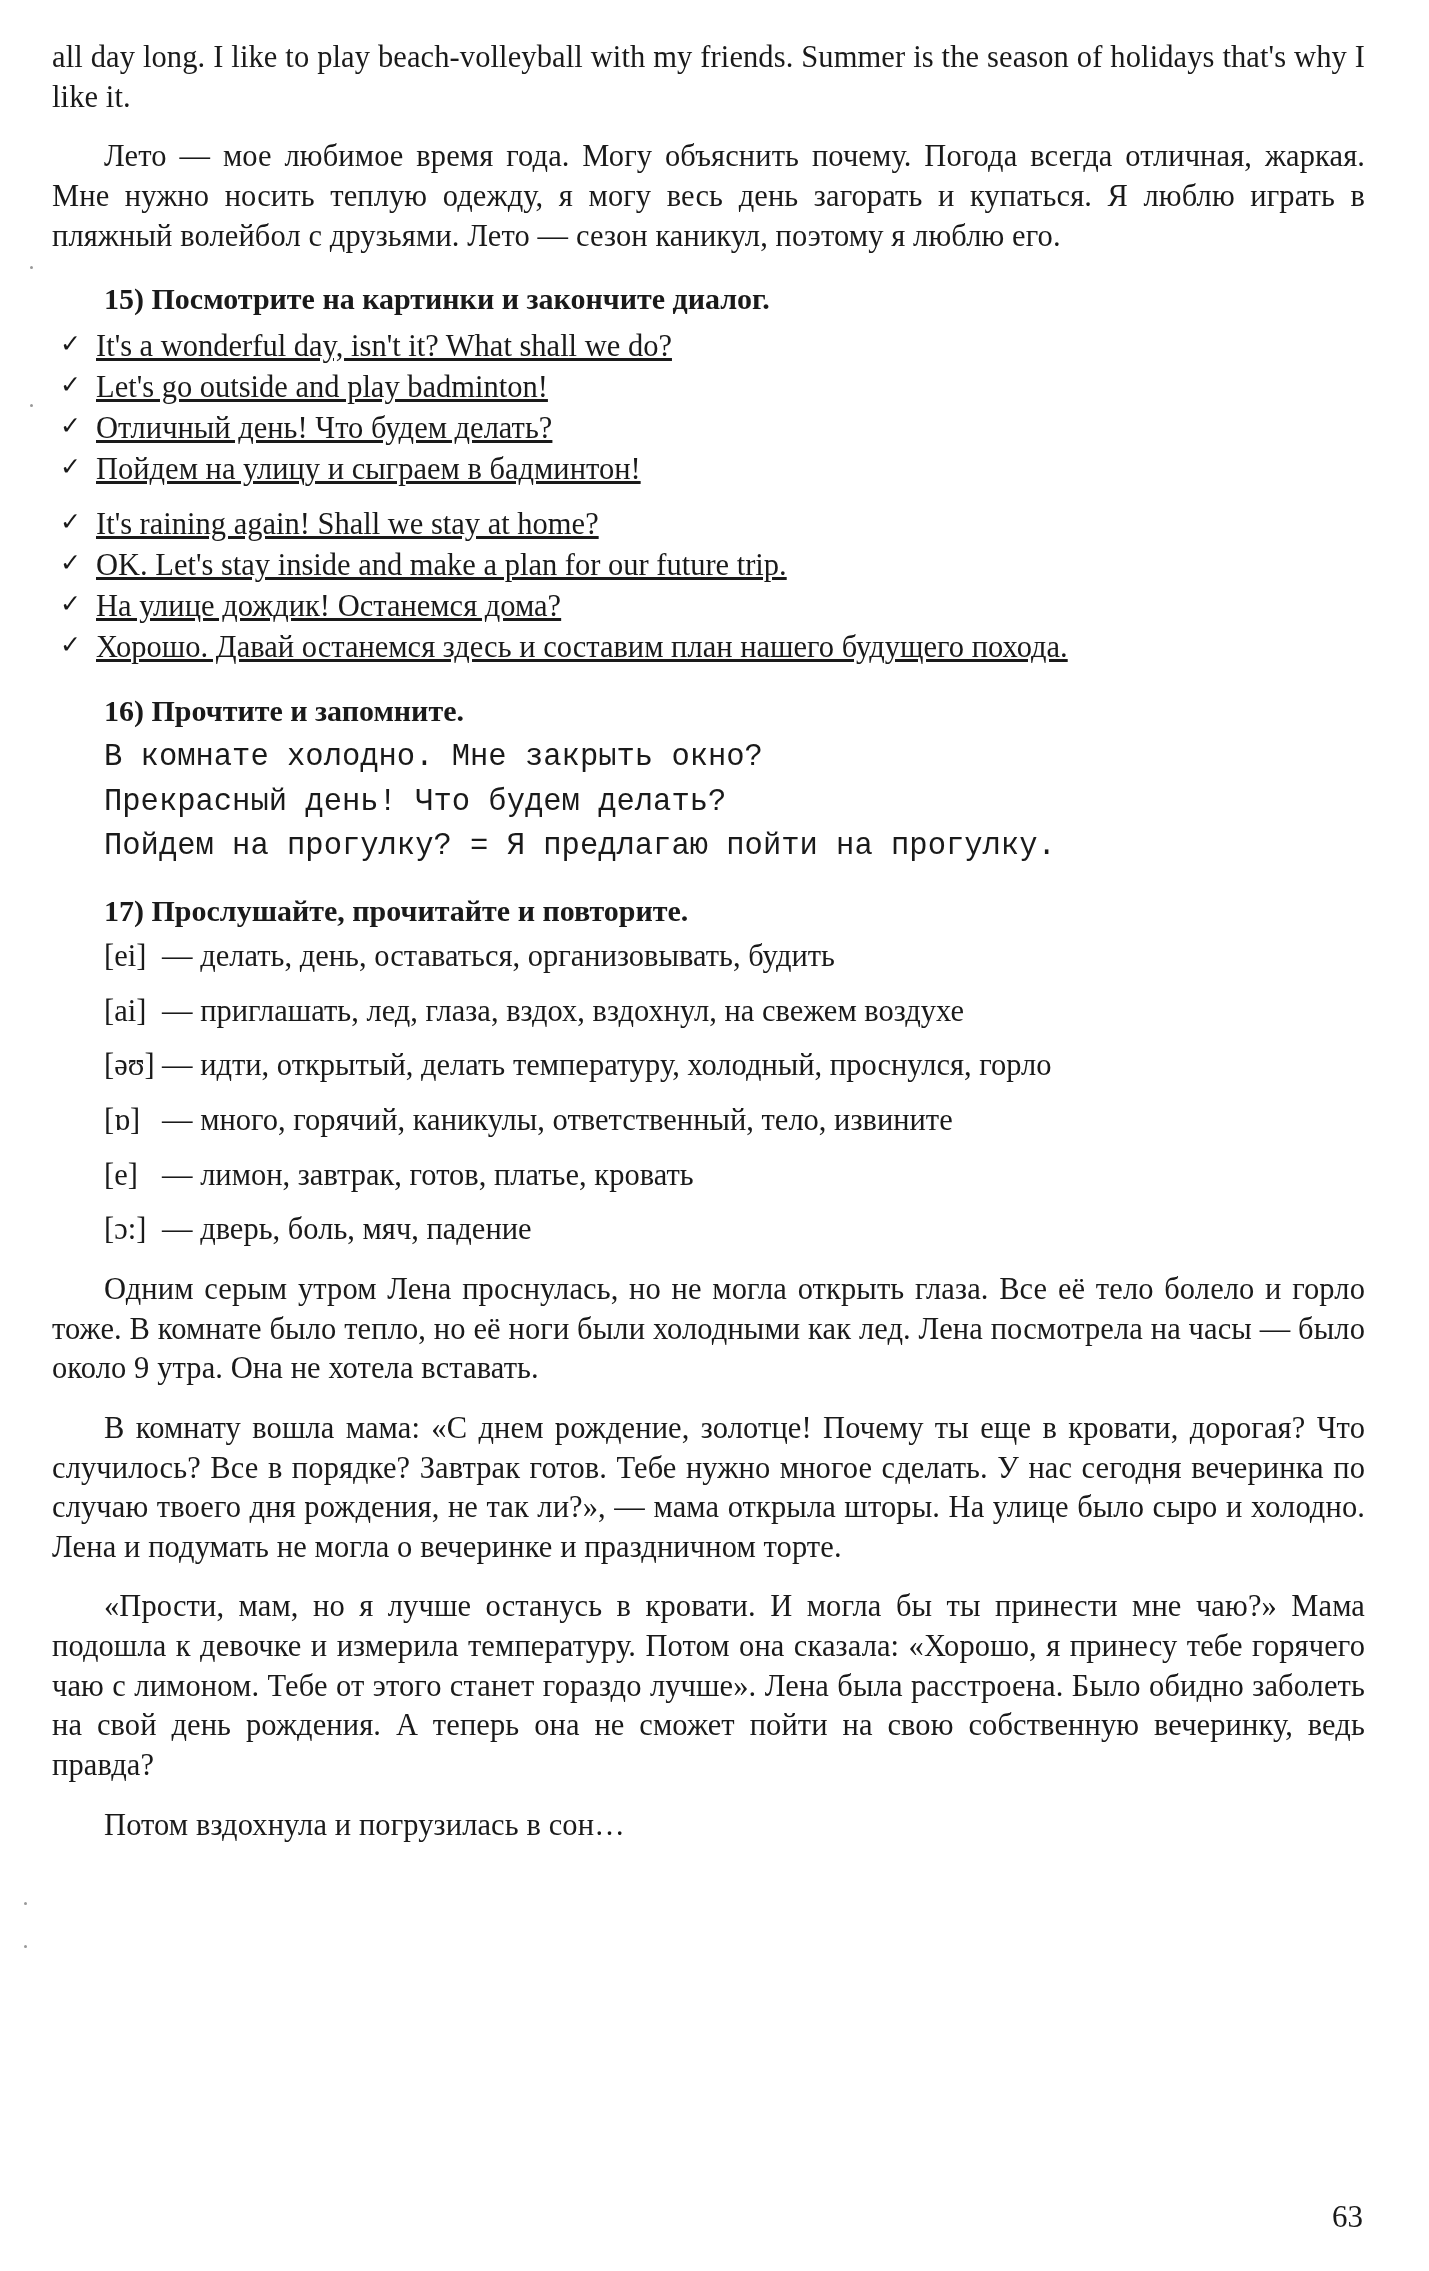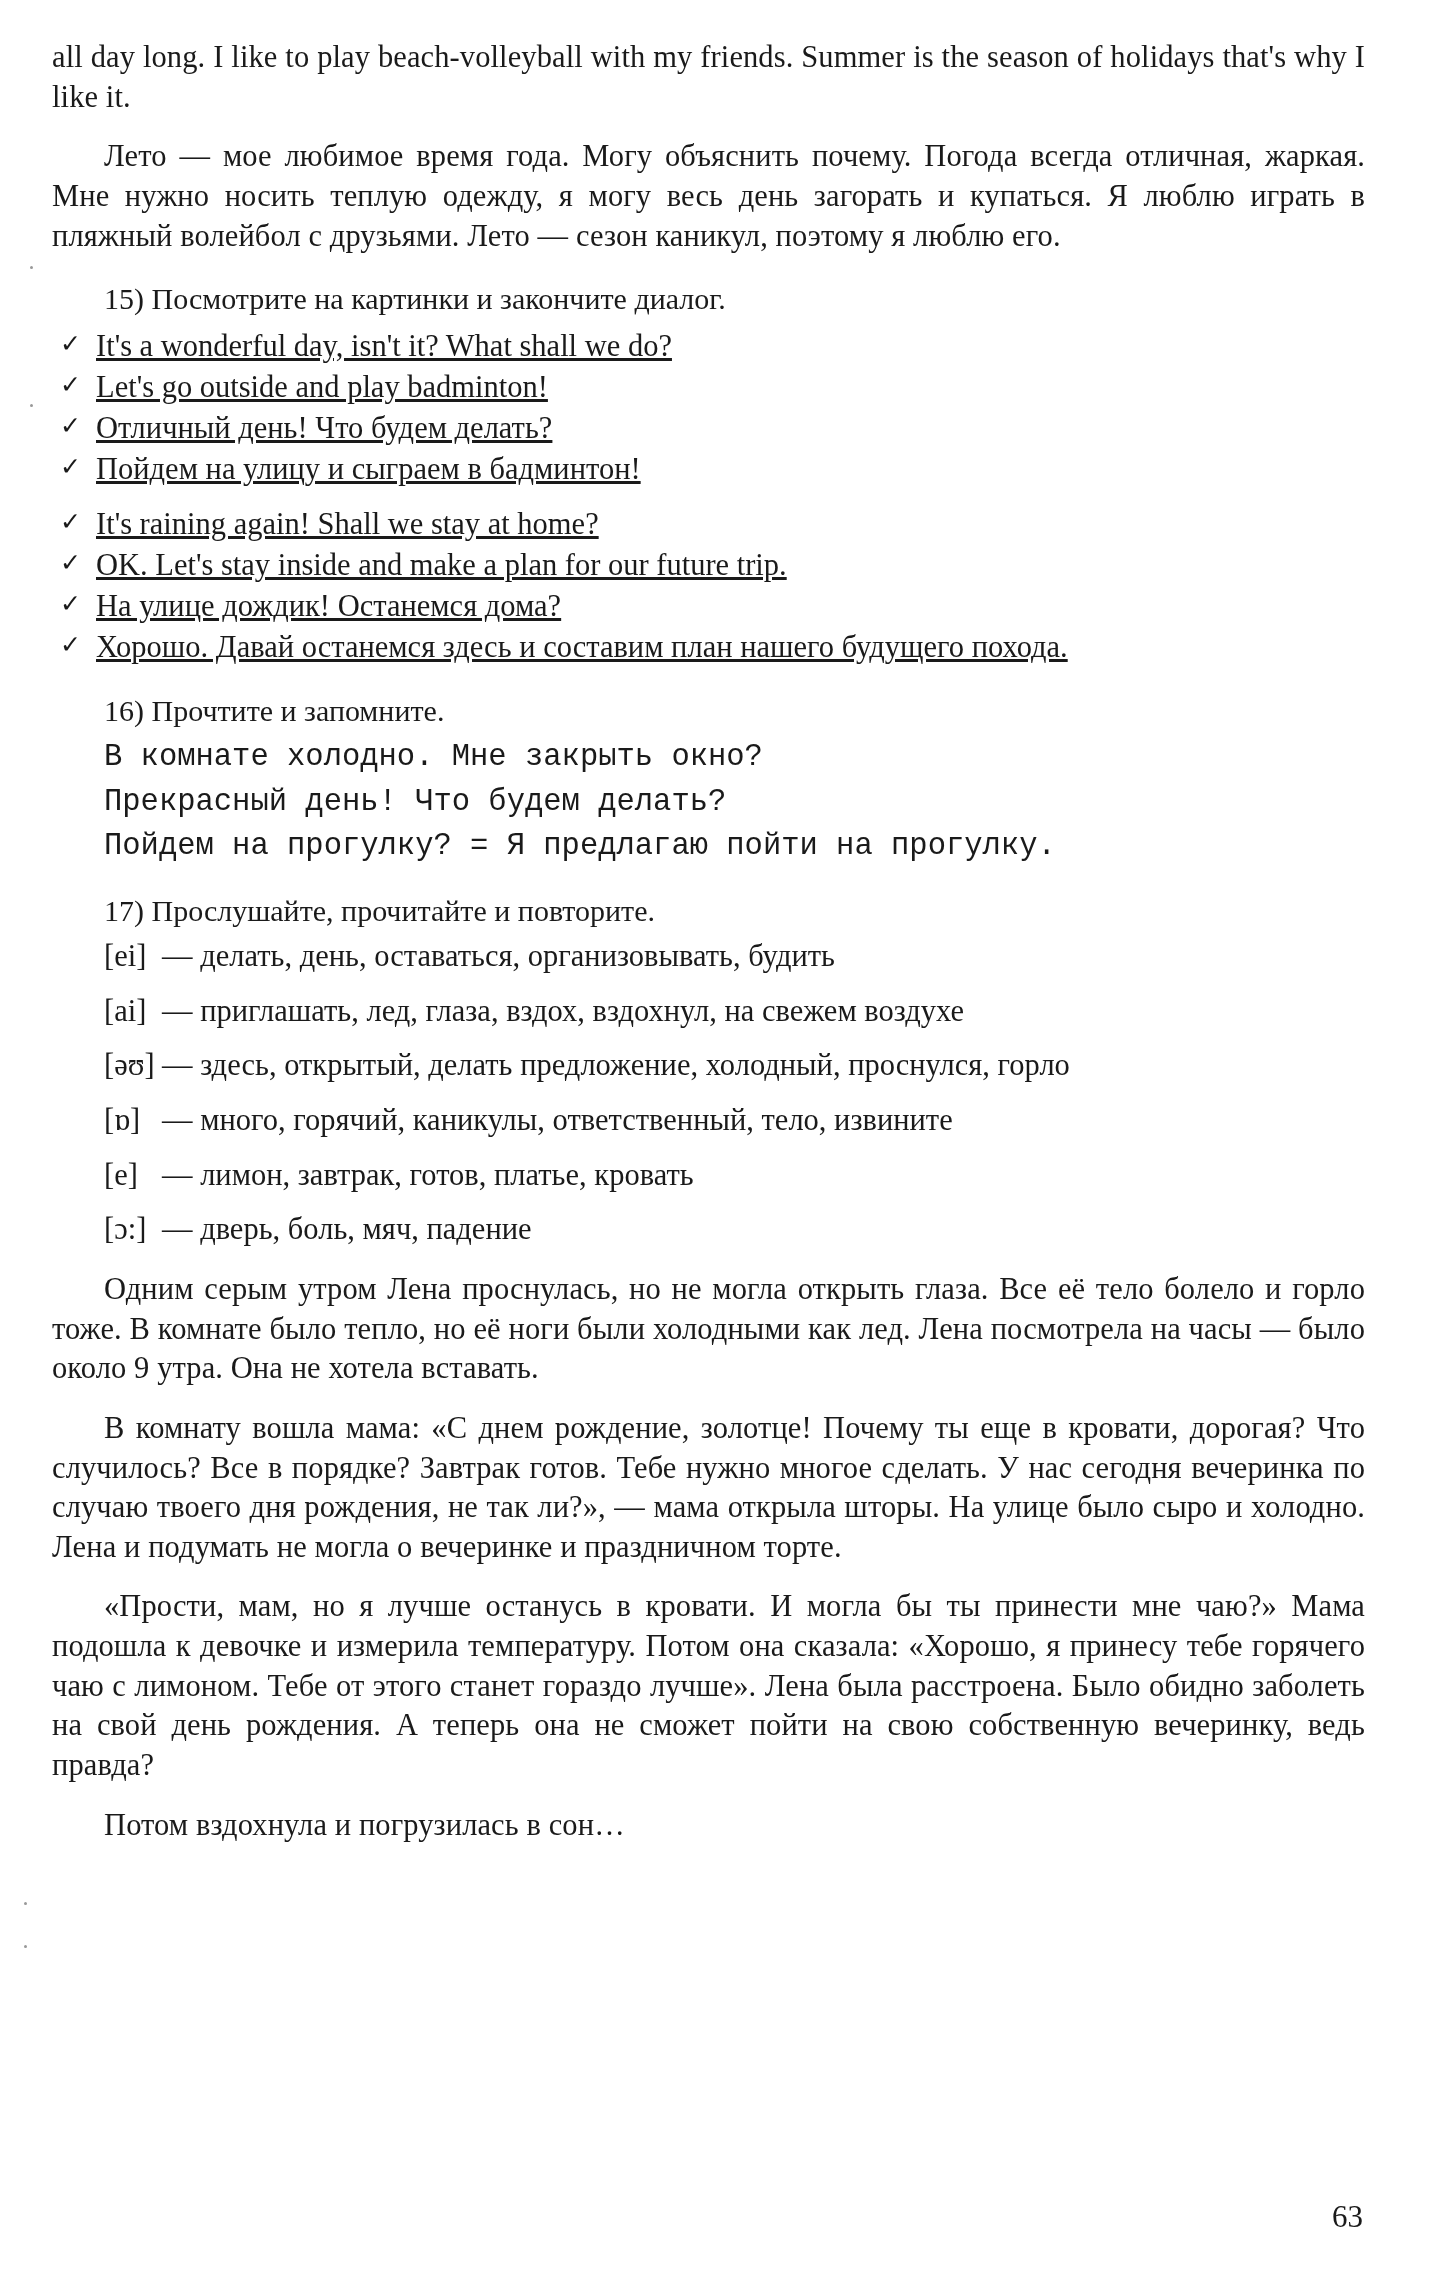--- a/index.html
+++ b/index.html
@@ -28,21 +28,21 @@
     text-align: justify;
     margin: 0 0 2px 0;
     letter-spacing: 0.1px;
   }
   .para.indent {
     text-indent: 52px;
     margin-top: 20px;
   }
   .heading {
     font-size: 30px;
-    font-weight: normal;
+    font-weight: bold;
     margin: 24px 0 8px 0;
     text-indent: 52px;
     line-height: 1.25;
   }
   .dlg-list {
     list-style: none;
     margin: 0;
     padding: 0;
   }
   .dlg-item {
@@ -155,21 +155,21 @@
 
   <h2 class="heading">17) Прослушайте, прочитайте и повторите.</h2>
 
   <p class="sound-line">
     <span class="sound-sym">[ei]</span><span>— делать, день, оставаться, организовывать, будить</span>
   </p>
   <p class="sound-line">
     <span class="sound-sym">[ai]</span><span>— приглашать, лед, глаза, вздох, вздохнул, на свежем воздухе</span>
   </p>
   <p class="sound-line">
-    <span class="sound-sym">[ǝʊ]</span><span>— здесь, открытый, делать предложение, холодный, проснулся, горло</span>
+    <span class="sound-sym">[ǝʊ]</span><span>— идти, открытый, делать температуру, холодный, проснулся, горло</span>
   </p>
   <p class="sound-line">
     <span class="sound-sym">[ɒ]</span><span>— много, горячий, каникулы, ответственный, тело, извините</span>
   </p>
   <p class="sound-line">
     <span class="sound-sym">[e]</span><span>— лимон, завтрак, готов, платье, кровать</span>
   </p>
   <p class="sound-line">
     <span class="sound-sym">[ɔ:]</span><span>— дверь, боль, мяч, падение</span>
   </p>

